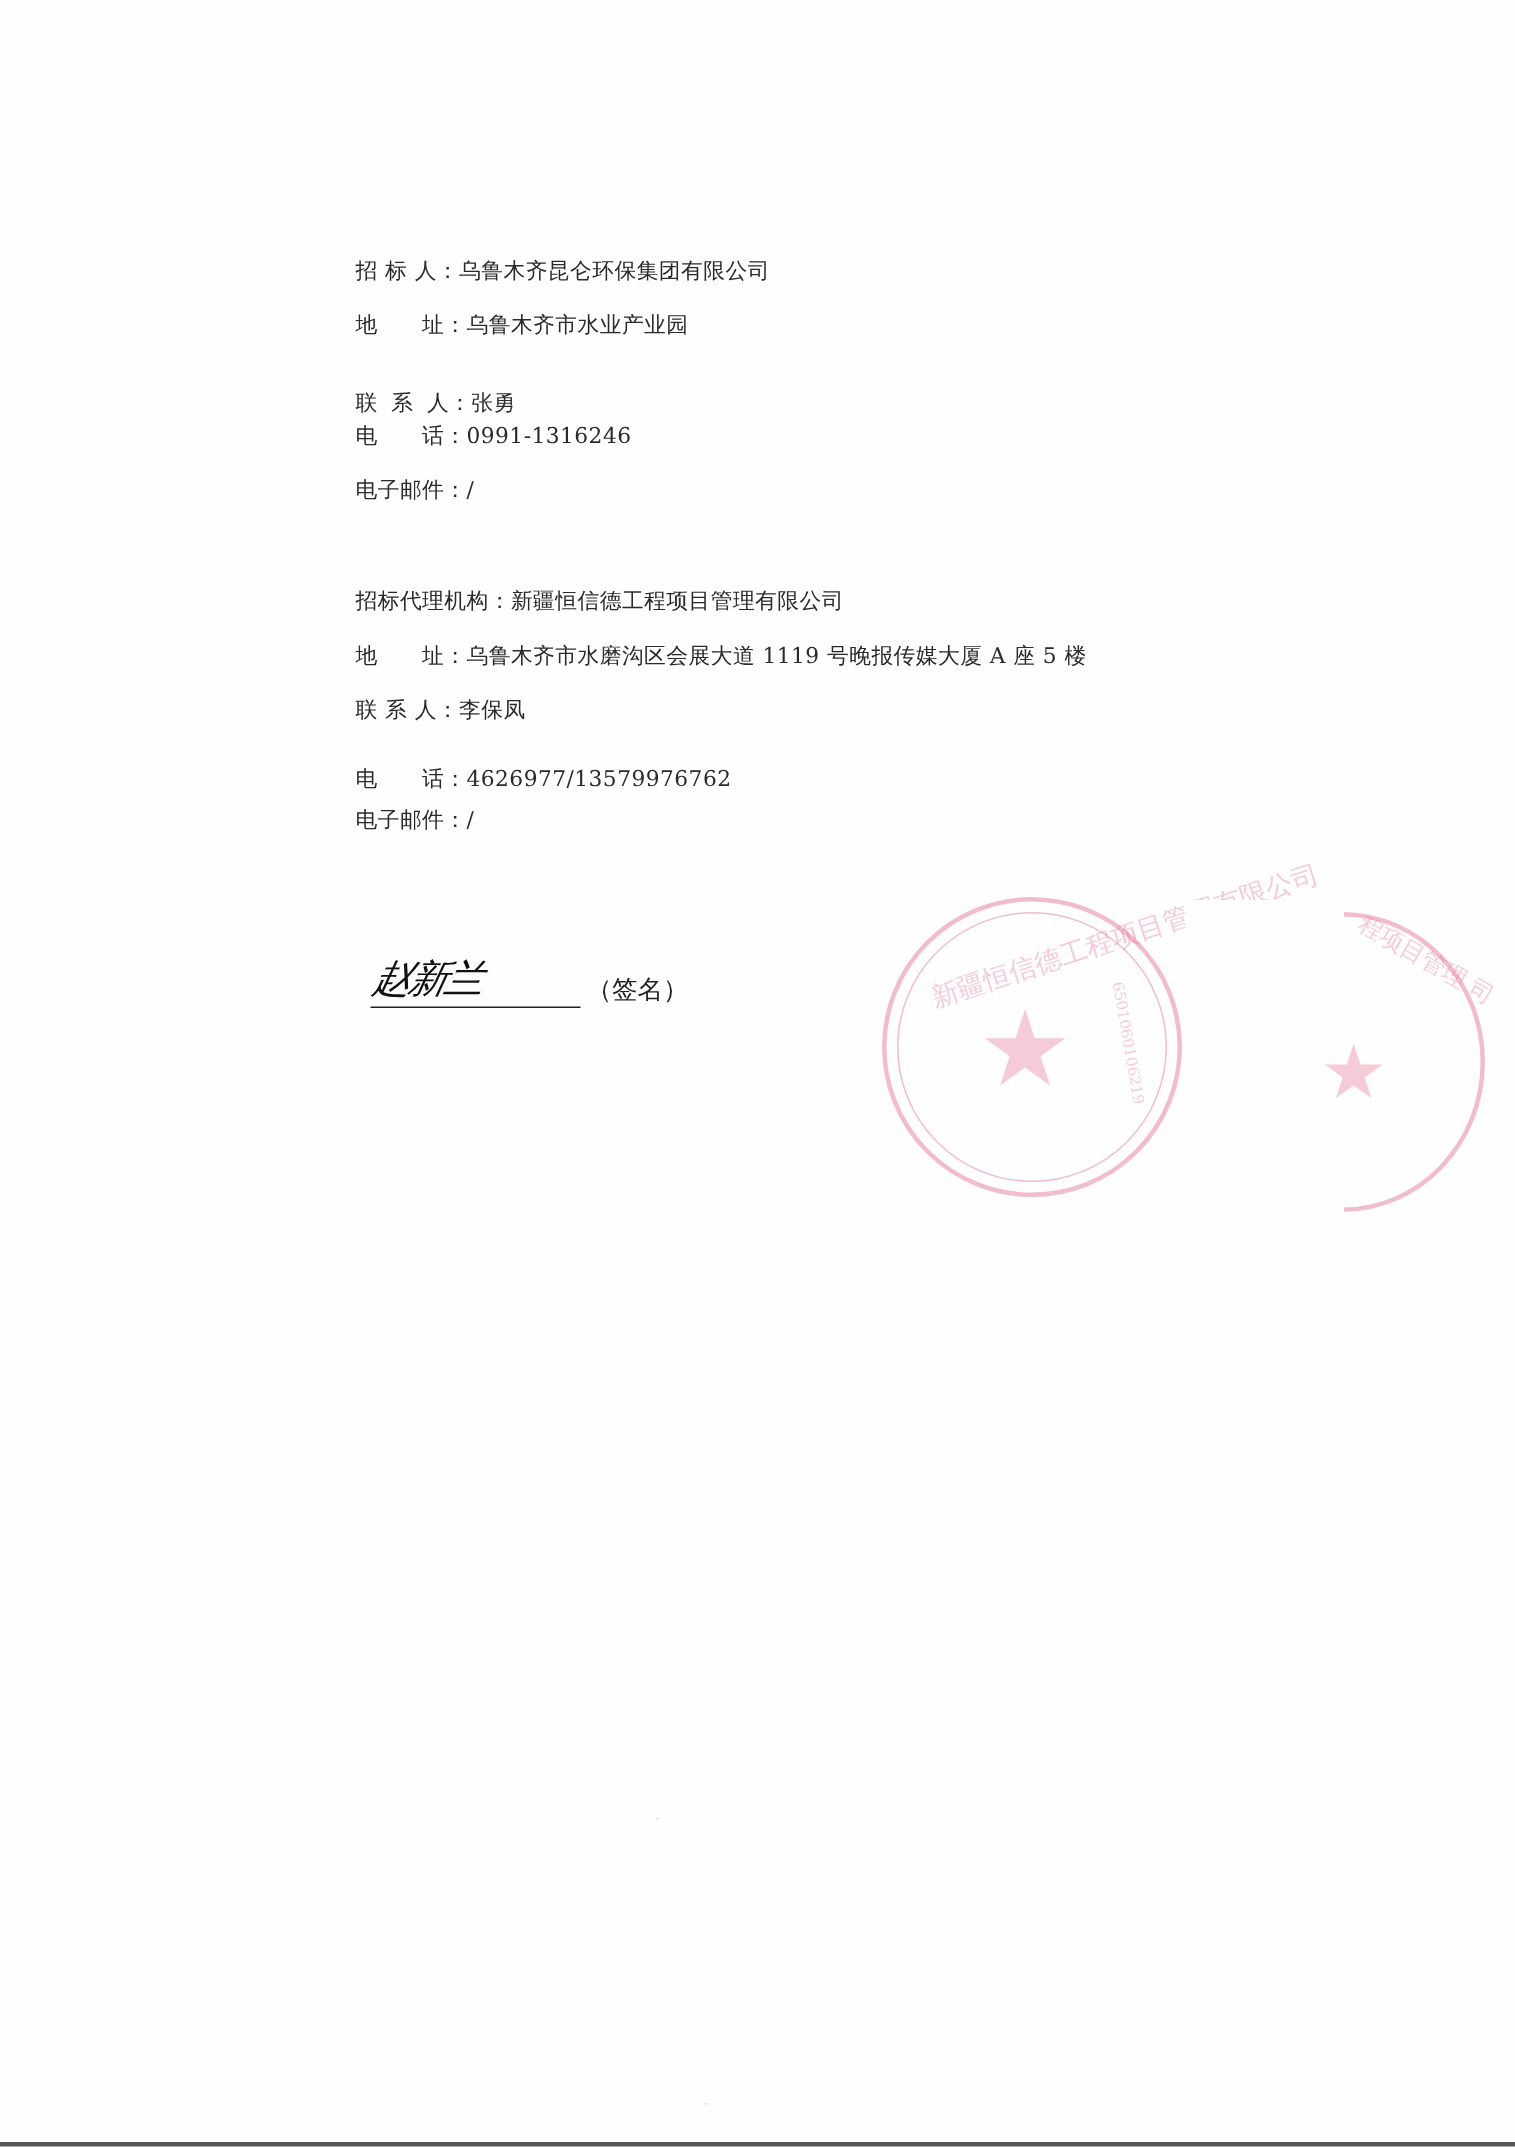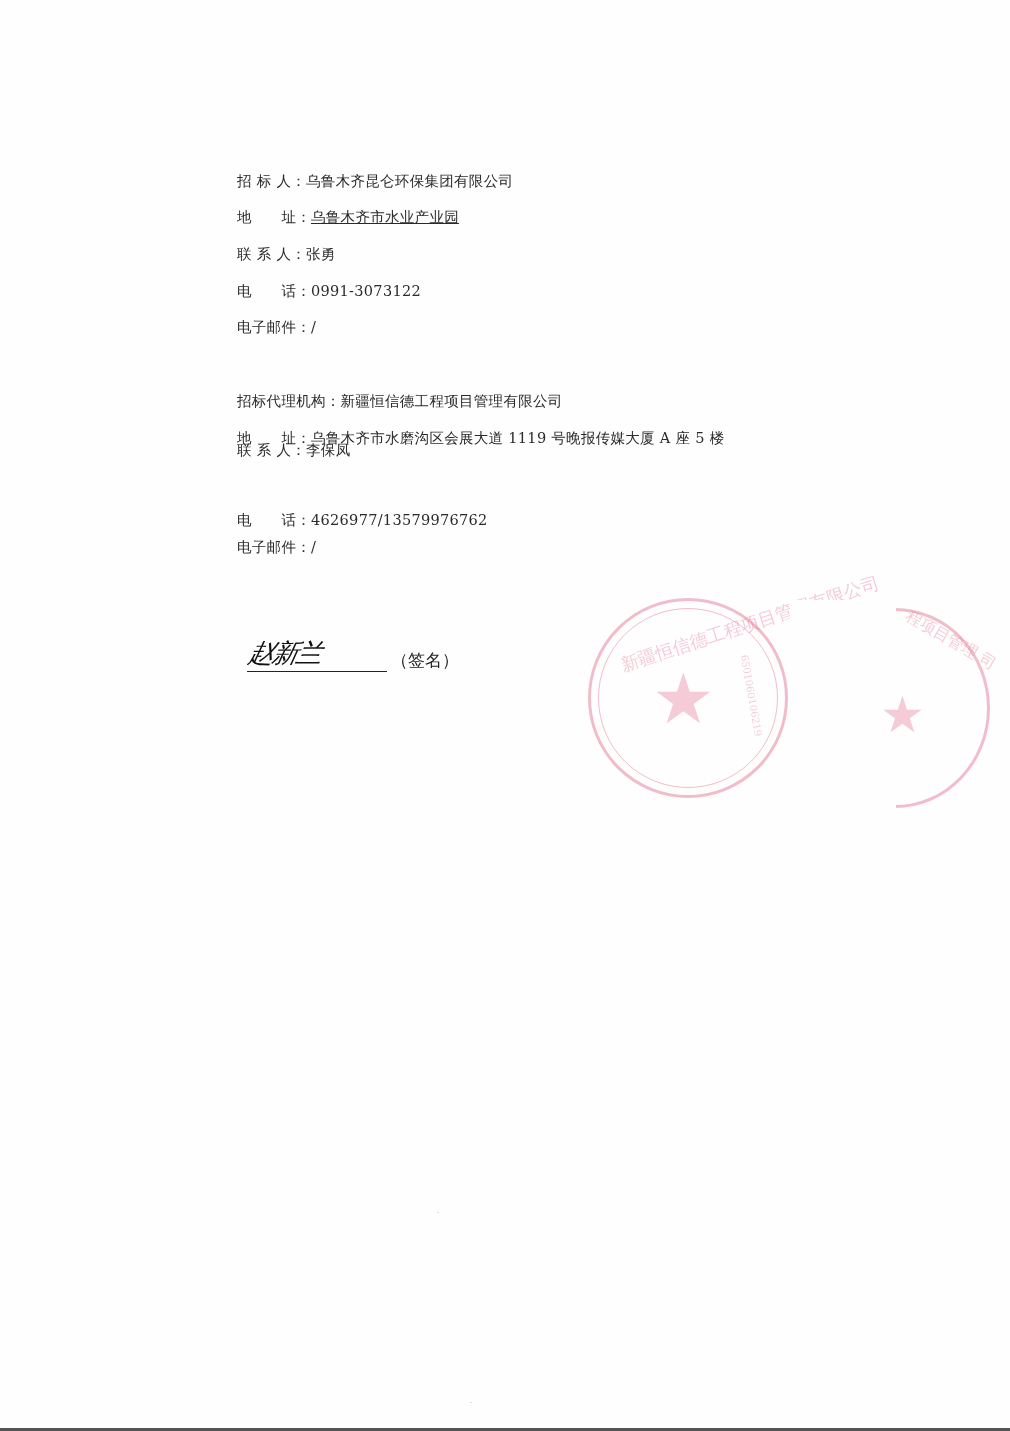--- a/index.html
+++ b/index.html
@@ -96,42 +96,42 @@
   </style>
 </head>
 <body>
 
 <div class="page">
 
   <section>
     <div class="row" style="top:171px;">
       <span class="label">招 标 人：</span><span class="val">乌鲁木齐昆仑环保集团有限公司</span>
     </div>
-    <div class="row" style="top:207px;text-decoration:underline;">
+    <div class="row" style="top:207px;">
       <span class="label">地　　址：</span><span class="val">乌鲁木齐市水业产业园</span>
     </div>
-    <div class="row" style="top:244px;">
+    <div class="row" style="top:260px;font-family:Liberation Mono, monospace;">
       <span class="label">联 系 人：</span><span class="val">张勇</span>
     </div>
     <div class="row" style="top:281px;">
-      <span class="label">电　　话：</span><span class="val">0991-3073122</span>
+      <span class="label">电　　话：</span><span class="val">0991-1316246</span>
     </div>
     <div class="row" style="top:317px;">
       <span class="label">电子邮件：</span><span class="val">/</span>
     </div>
   </section>
 
   <section>
     <div class="row" style="top:391px;text-align:right;">
       <span class="label">招标代理机构：</span><span class="val">新疆恒信德工程项目管理有限公司</span>
     </div>
     <div class="row" style="top:428px;">
       <span class="label">地　　址：</span><span class="val">乌鲁木齐市水磨沟区会展大道 1119 号晚报传媒大厦 A 座 5 楼</span>
     </div>
-    <div class="row" style="top:440px;">
+    <div class="row" style="top:464px;">
       <span class="label">联 系 人：</span><span class="val">李保凤</span>
     </div>
     <div class="row" style="top:510px;">
       <span class="label">电　　话：</span><span class="val">4626977/13579976762</span>
     </div>
     <div class="row" style="top:537px;">
       <span class="label">电子邮件：</span><span class="val">/</span>
     </div>
   </section>
 

